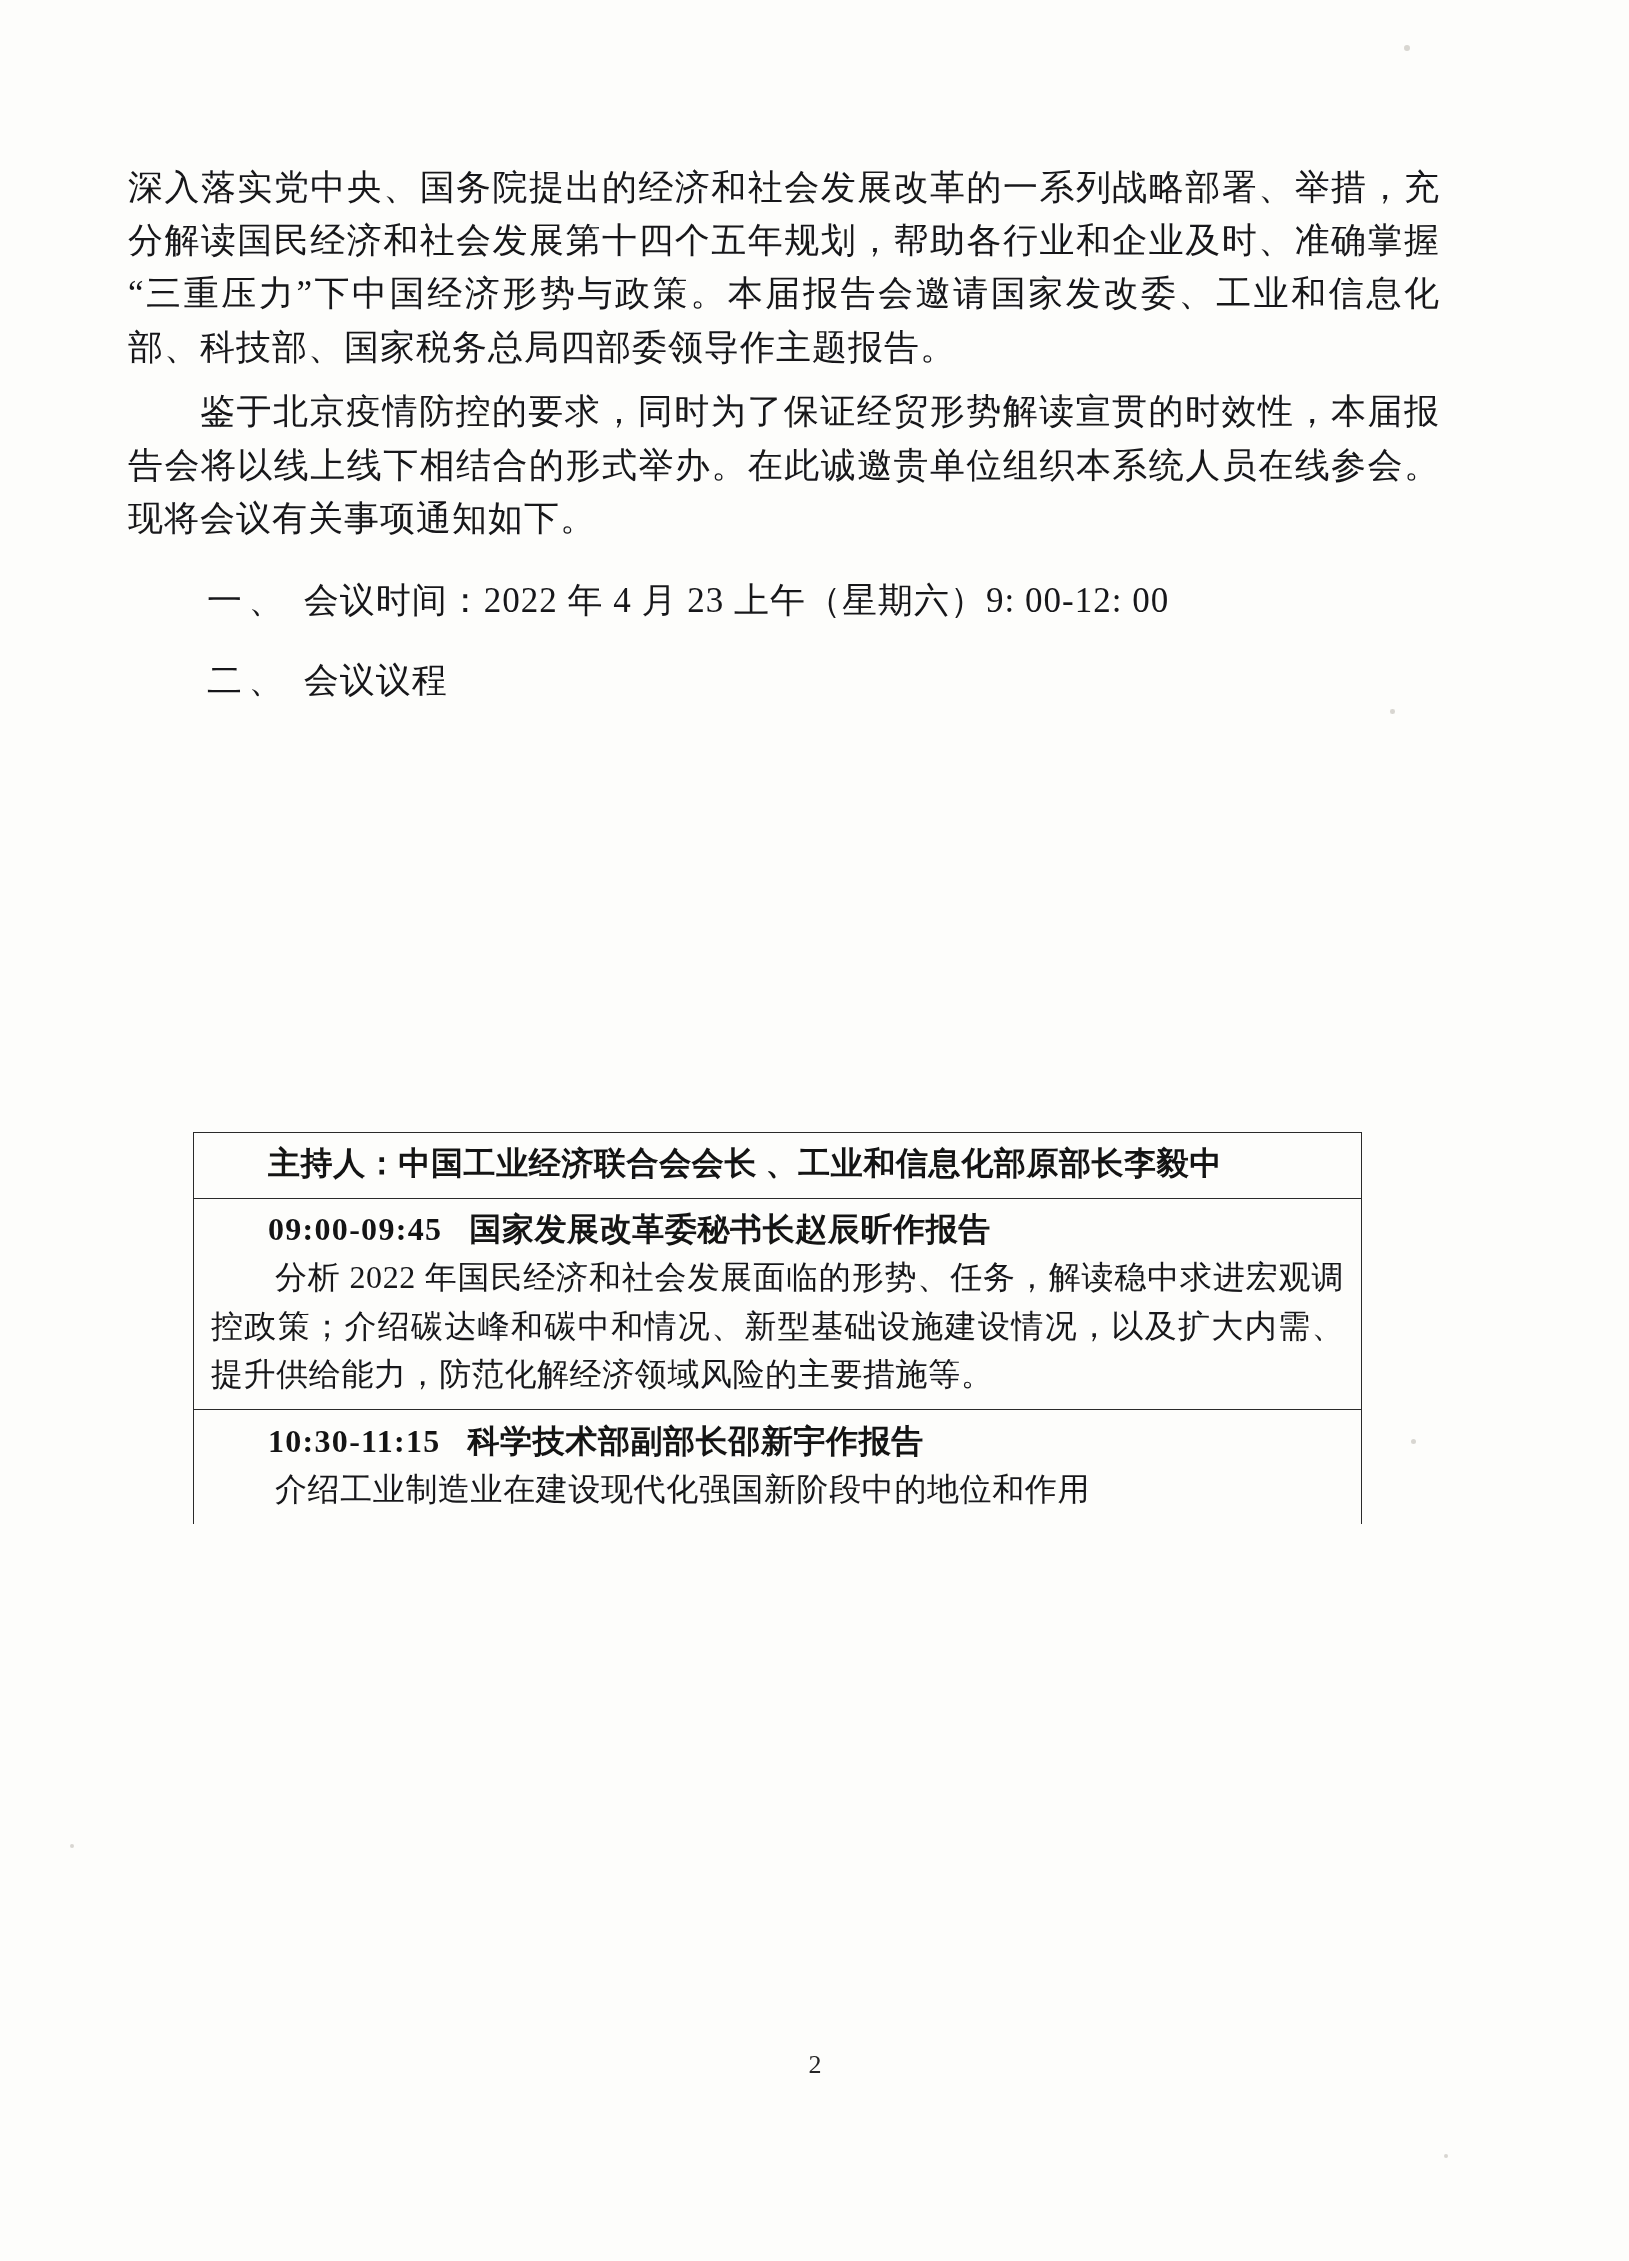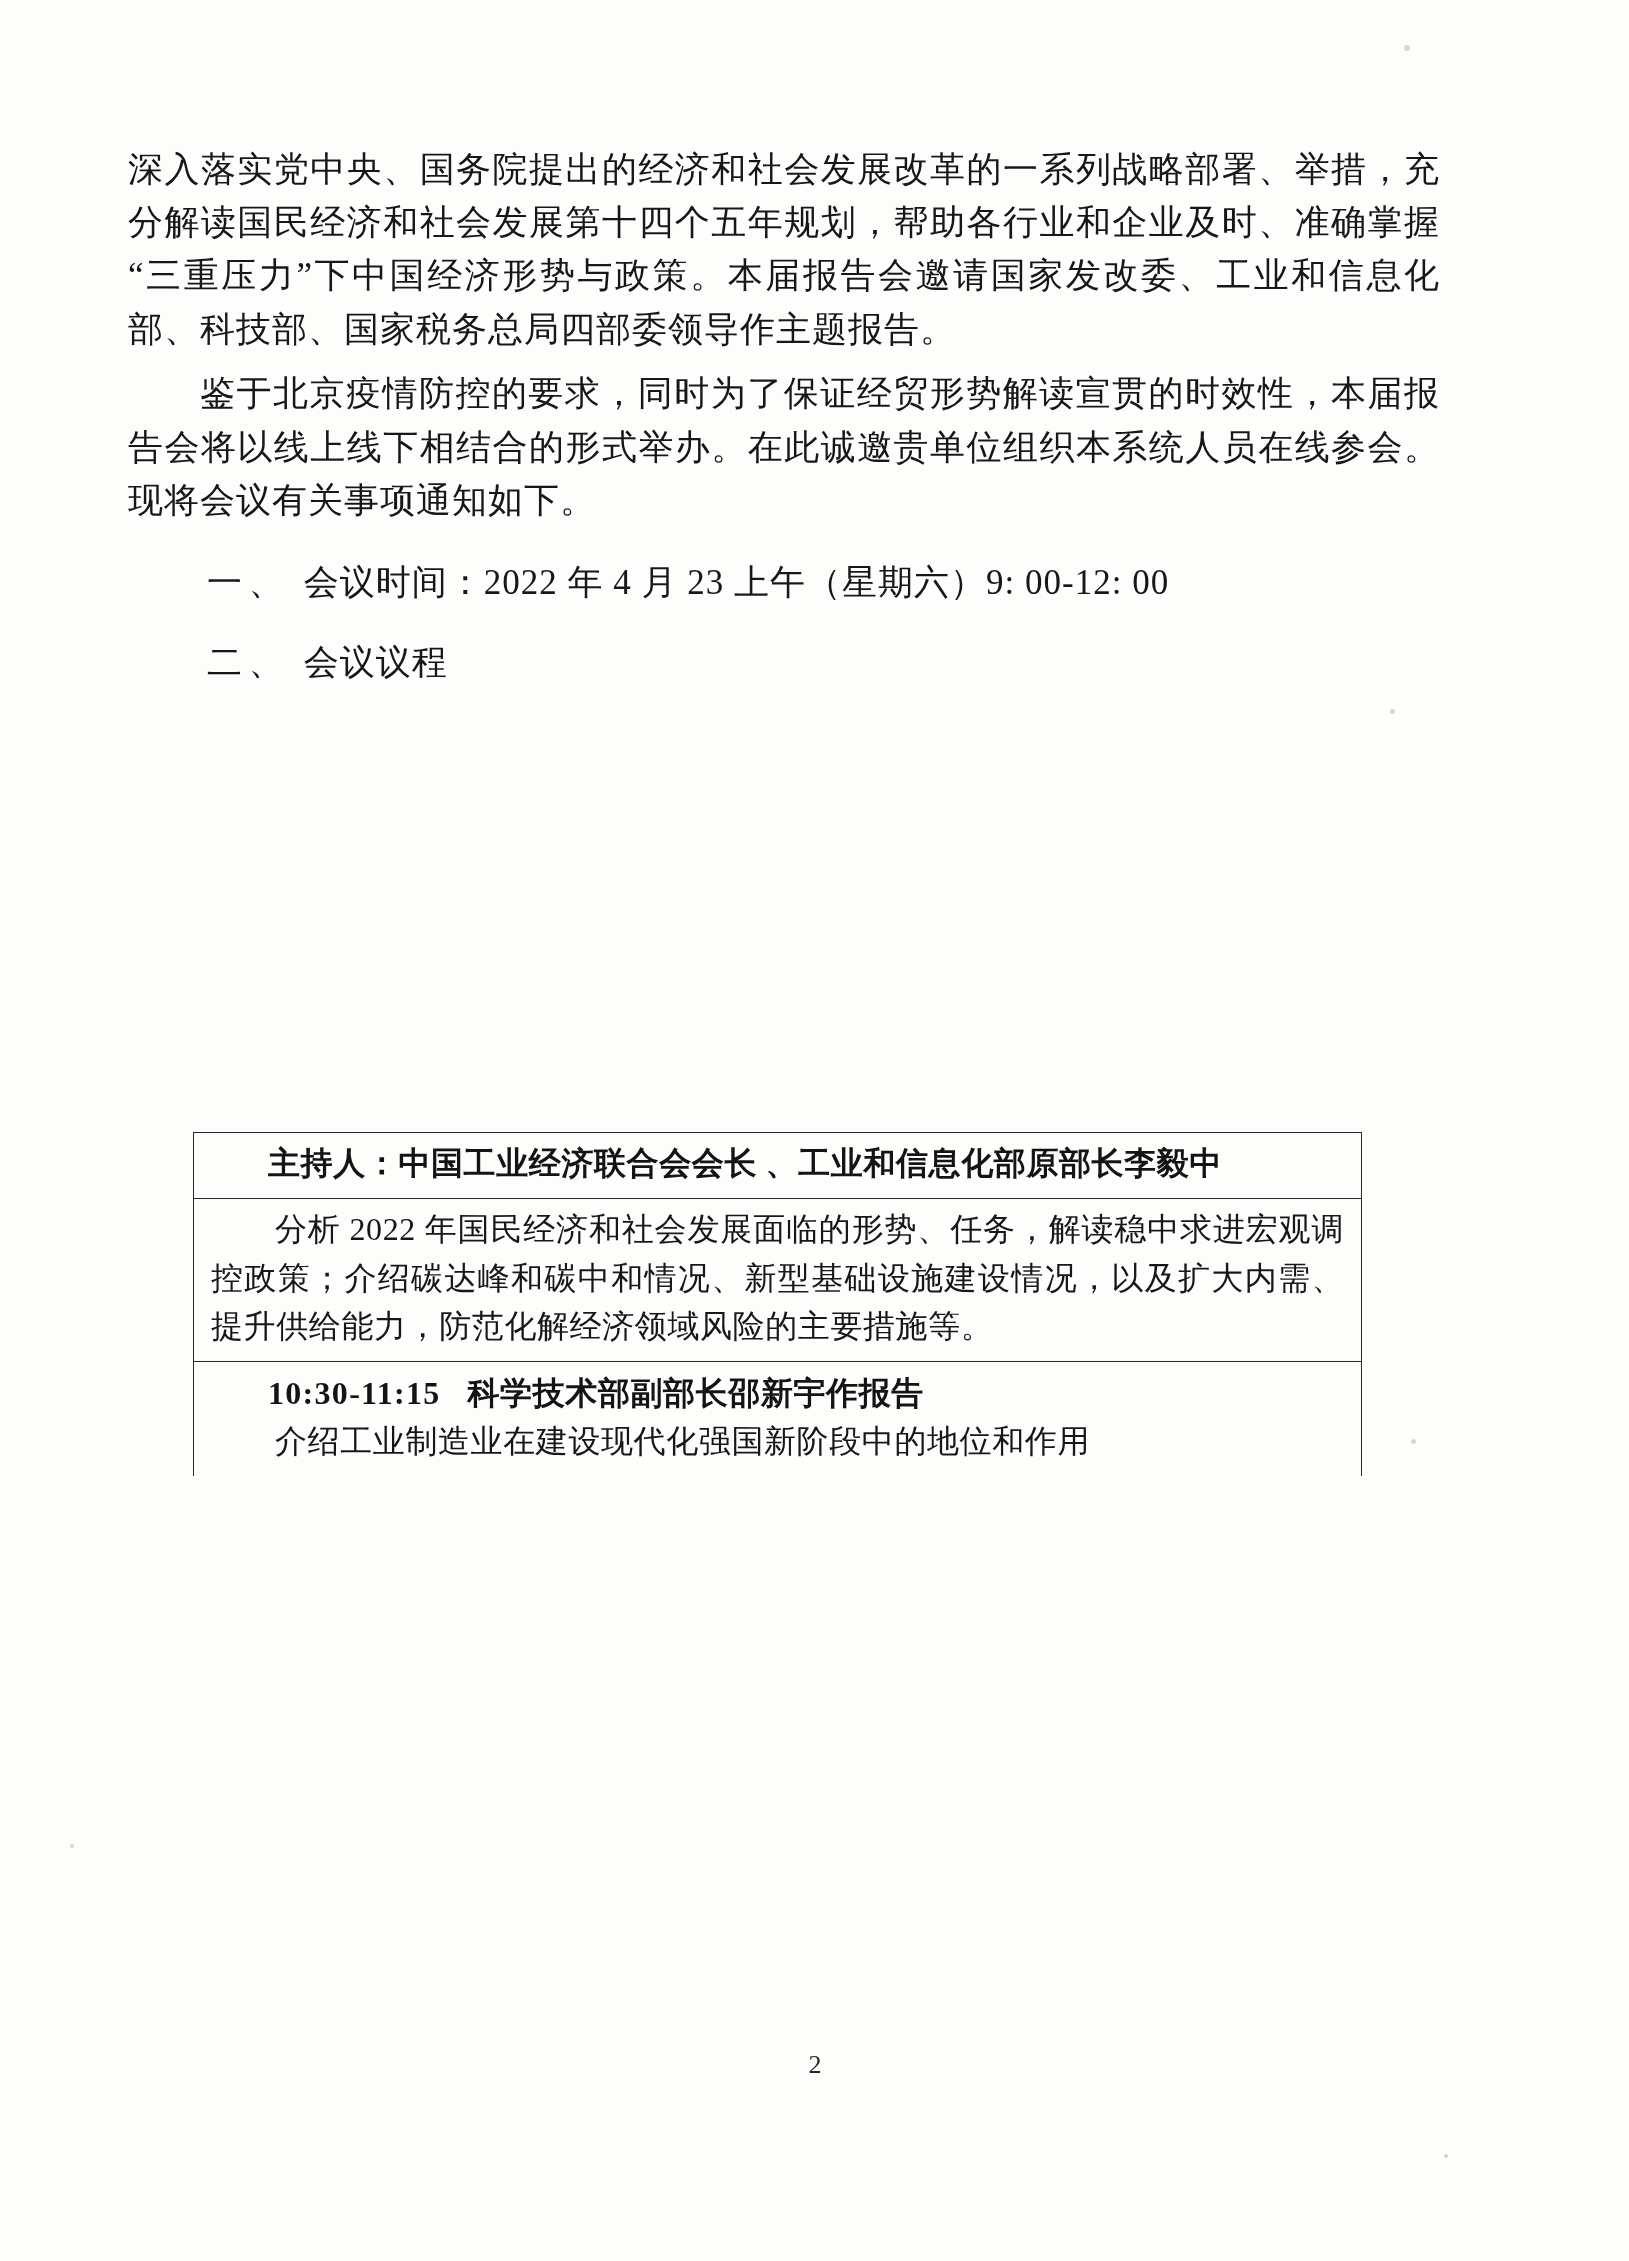--- a/index.html
+++ b/index.html
@@ -22,21 +22,21 @@
   
   .speck {
     position: absolute;
     background: #b9b6ae;
     border-radius: 50%;
     opacity: .55;
   }
   .content {
     position: absolute;
     left: 128px;
-    top: 143px;
+    top: 161px;
     width: 1312px;
   }
   p.para {
     margin: 0 0 0 0;
     font-size: 35px;
     line-height: 1.52;
     letter-spacing: 1px;
     text-align: justify;
     text-justify: inter-ideograph;
     color: #17171a;
@@ -144,20 +144,23 @@
 
   </div>
 
   <div class="agenda">
 
     <div class="agenda-row">
       <div class="host-line">主持人：中国工业经济联合会会长 、工业和信息化部原部长李毅中</div>
     </div>
 
     <div class="agenda-row">
+      <div class="session-head">
+        <span class="time">09:00-09:45</span><span class="title">国家发展改革委秘书长赵辰昕作报告</span>
+      </div>
       <div class="session-body">分析 2022 年国民经济和社会发展面临的形势、任务，解读稳中求进宏观调控政策；介绍碳达峰和碳中和情况、新型基础设施建设情况，以及扩大内需、提升供给能力，防范化解经济领域风险的主要措施等。</div>
     </div>
 
 
     <div class="agenda-row">
       <div class="session-head">
         <span class="time">10:30-11:15</span><span class="title">科学技术部副部长邵新宇作报告</span>
       </div>
       <div class="session-body">介绍工业制造业在建设现代化强国新阶段中的地位和作用</div>
     </div>

